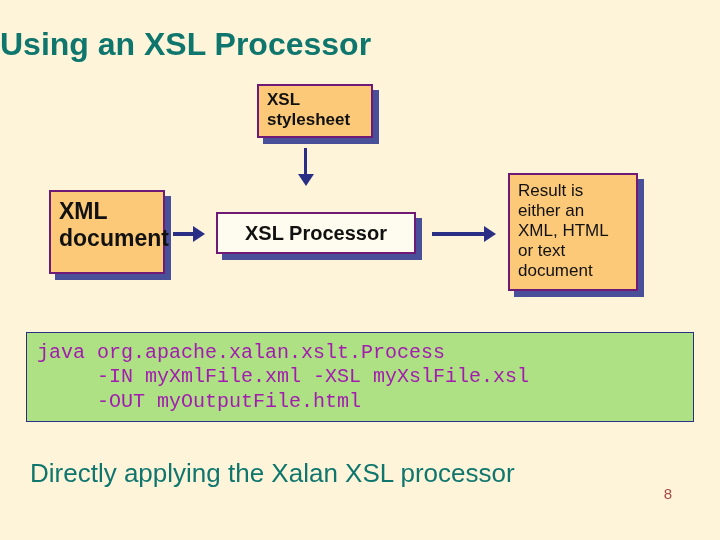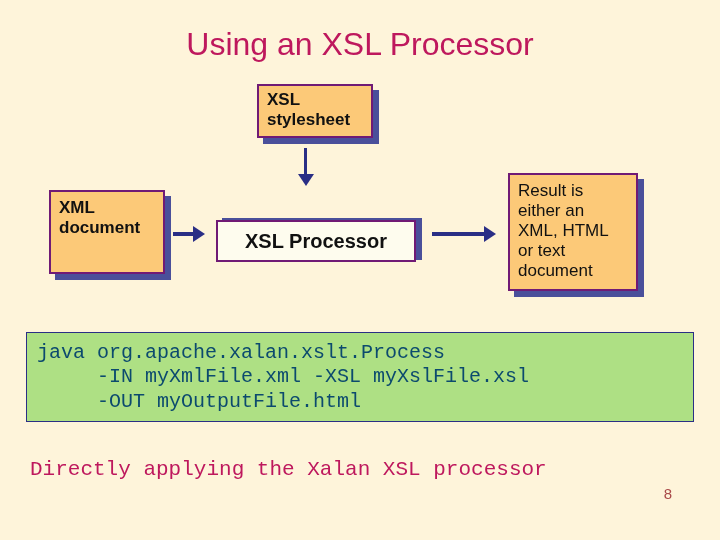--- a/index.html
+++ b/index.html
@@ -6,62 +6,61 @@
   html, body {
     width: 720px; height: 540px;
     background: #fef4da;
     font-family: Arial, Helvetica, sans-serif;
     position: relative;
     overflow: hidden;
   }
   .title {
     position: absolute;
     top: 26px; left: 0; right: 0;
-    text-align: center;
+    text-align: left;
     font-size: 32px;
-    font-weight: normal;
-    color: #be185d;
+    font-weight: bold;
+    color: #0f766e;
   }
   .box {
     position: absolute;
     border: 2px solid #701a75;
     font-family: Arial, sans-serif;
     color: #111;
   }
   .shadow {
     position: absolute;
     background: #4a4f9a;
   }
   .b-stylesheet { left: 257px; top: 84px;  width: 116px; height: 54px; background: #fcc978; font-size: 17px; padding: 4px 8px; font-weight: bold; }
   .s-stylesheet { left: 263px; top: 90px;  width: 116px; height: 54px; }
-  .b-xml        { left: 49px;  top: 190px; width: 116px; height: 84px; background: #fcc978; font-size: 17px; padding: 6px 8px; font-weight: bold; }
+  .b-xml        { left: 49px;  top: 190px; width: 116px; height: 84px; background: #fcc978; font-size: 23px; padding: 6px 8px; font-weight: bold; }
   .s-xml        { left: 55px;  top: 196px; width: 116px; height: 84px; }
-  .b-proc       { left: 216px; top: 212px; width: 200px; height: 42px; background: #fefcee; font-size: 20px; text-align: center; line-height: 38px; font-weight: bold; margin-top: 8px; }
+  .b-proc       { left: 216px; top: 212px; width: 200px; height: 42px; background: #fefcee; font-size: 20px; text-align: center; line-height: 38px; font-weight: bold; }
   .s-proc       { left: 222px; top: 218px; width: 200px; height: 42px; }
   .b-result     { left: 508px; top: 173px; width: 130px; height: 118px; background: #fcc978; font-size: 17px; padding: 6px 8px; font-weight: normal; }
   .s-result     { left: 514px; top: 179px; width: 130px; height: 118px; }
   .cmd {
     position: absolute;
     left: 26px; top: 332px;
     width: 668px; height: 90px;
     background: #aee084;
     border: 1.5px solid #2a2e85;
     font-family: "Courier New", Courier, monospace;
     font-size: 20px;
-    color: #0c4a6e;
+    color: #a21caf;
     padding: 8px 10px;
     line-height: 1.22;
     white-space: pre;
   }
   .caption {
     position: absolute;
     left: 30px; top: 458px;
-    font-size: 21px;
-    color: #be185d;
-    font-family: Liberation Mono, monospace;
+    font-size: 26px;
+    color: #0f766e;
   }
   .pagenum {
     position: absolute;
     right: 48px; bottom: 38px;
     font-size: 15px;
     color: #a94a4a;
   }
   .arrow-r {
     position: absolute;
     height: 4px;

